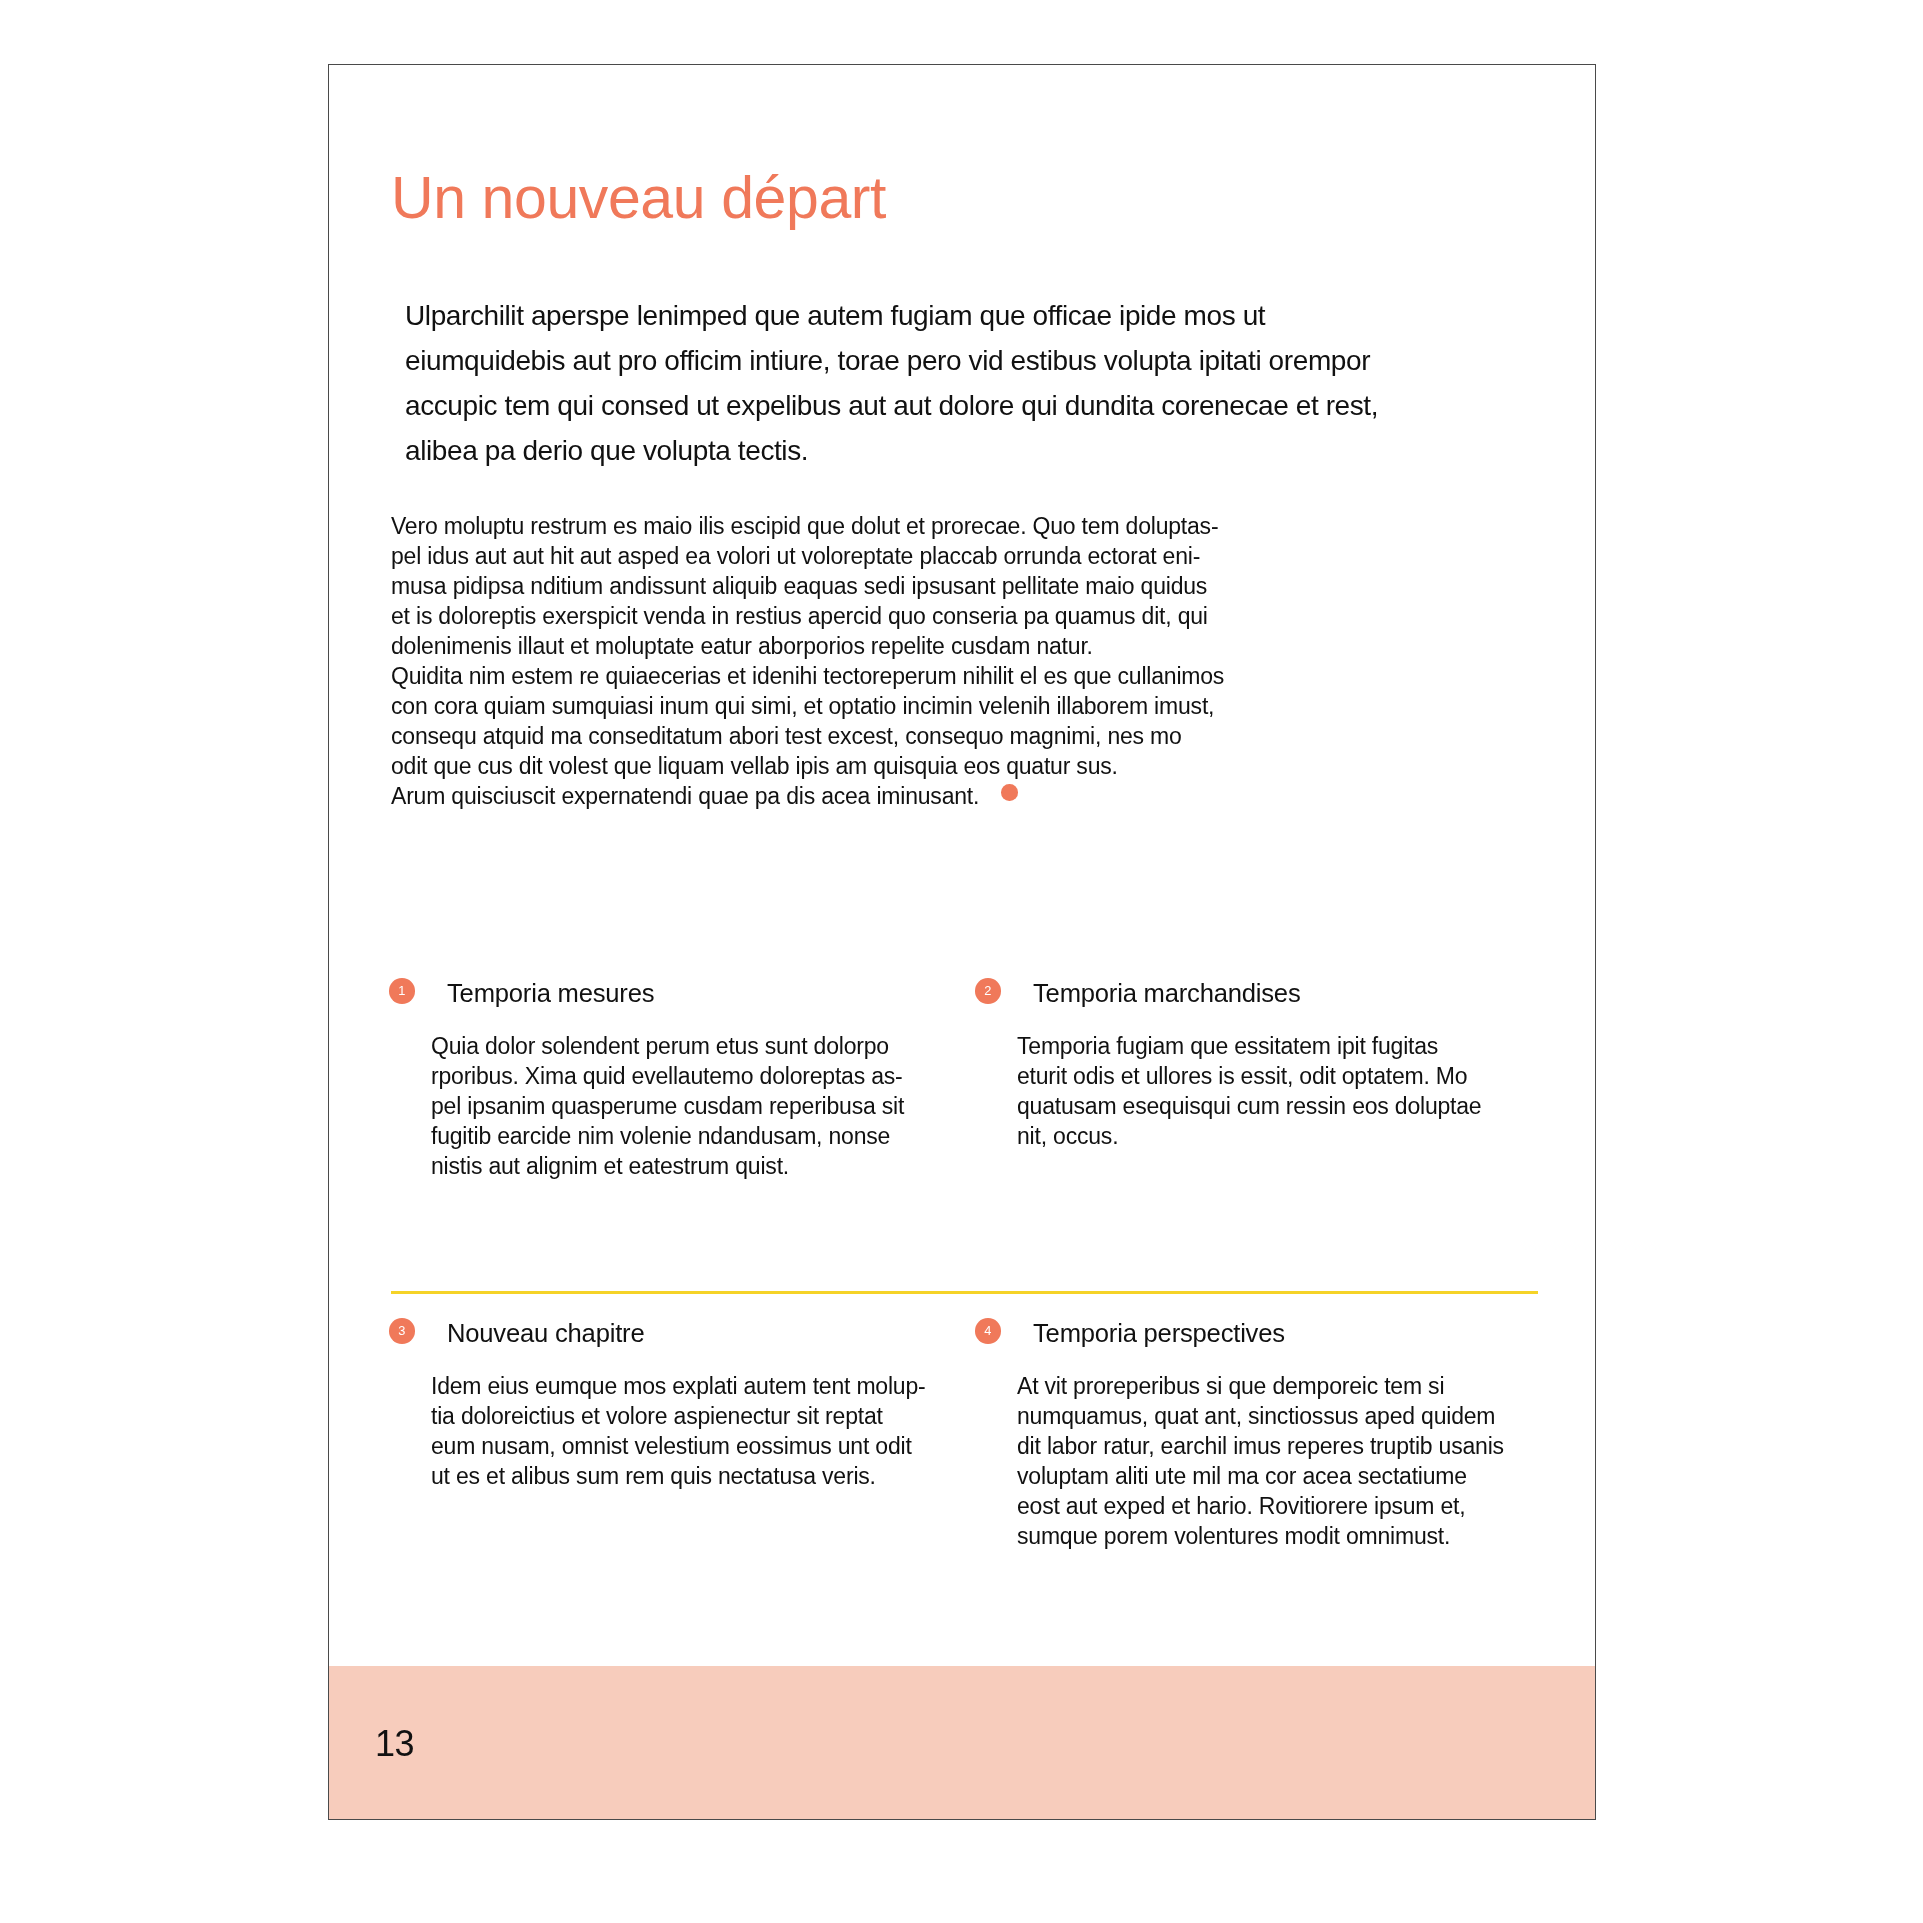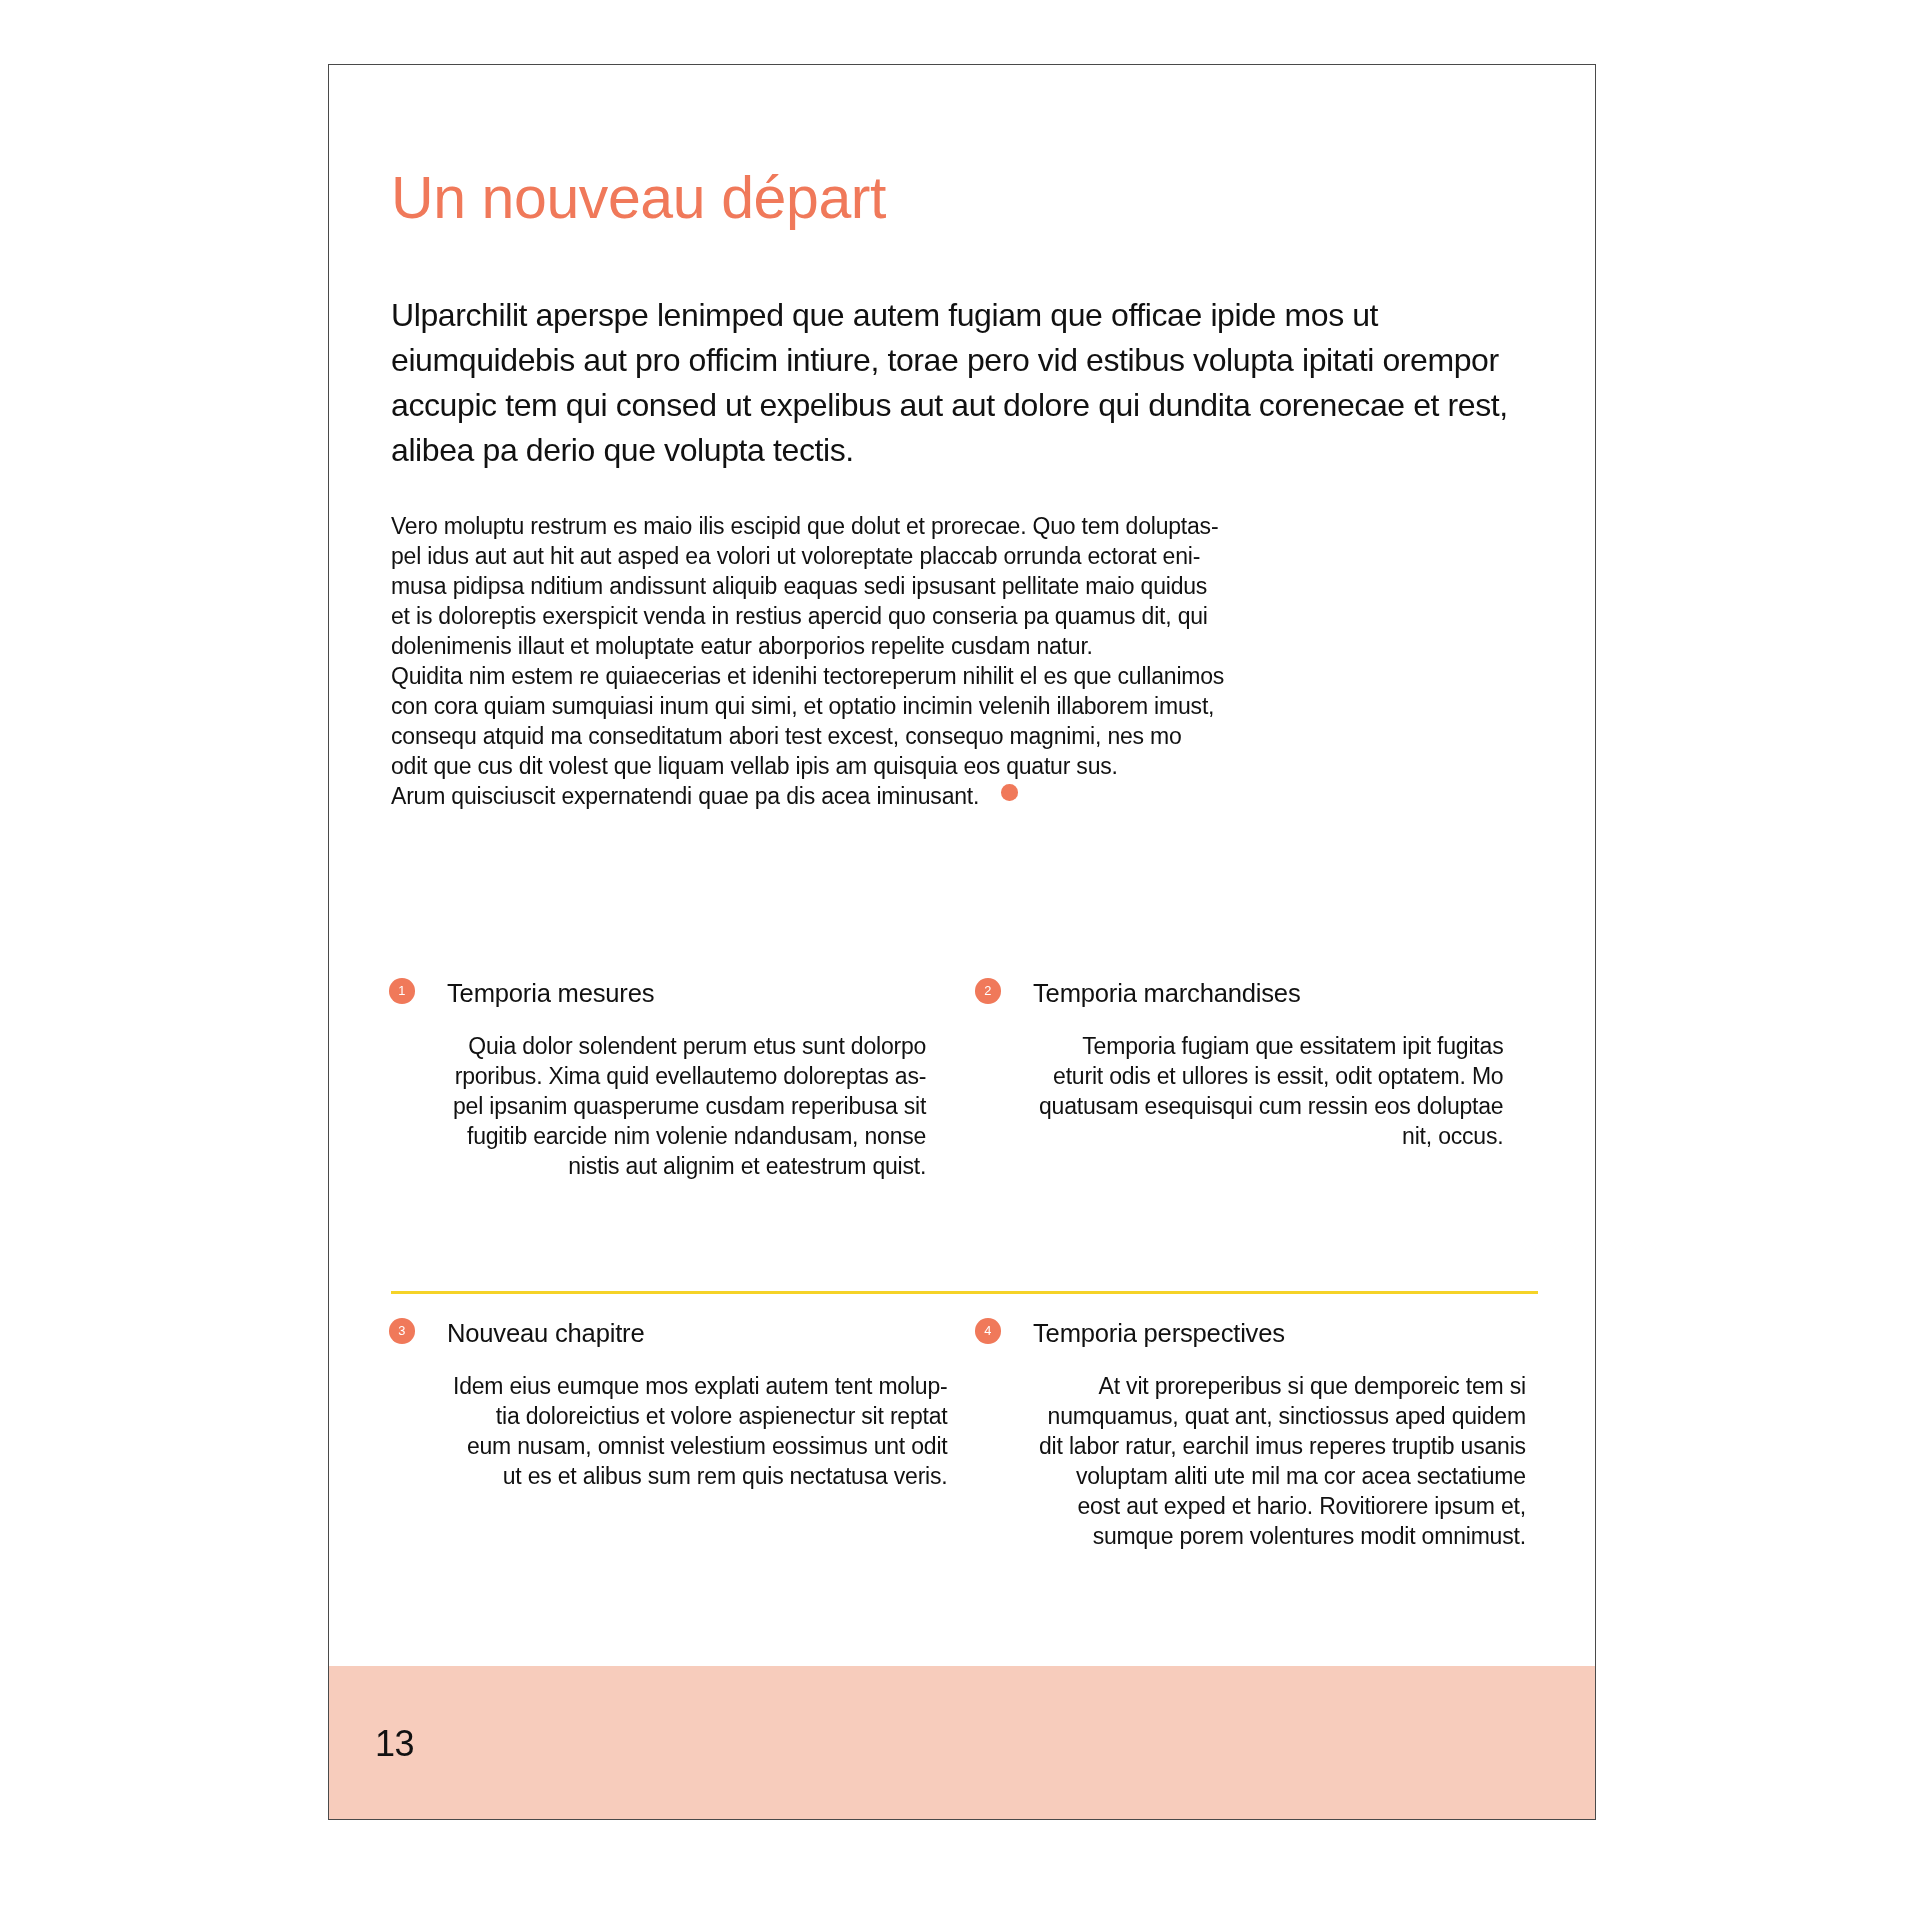--- a/index.html
+++ b/index.html
@@ -17,22 +17,22 @@
   .page{
     position:absolute;left:328px;top:64px;width:1268px;height:1756px;
     background:#ffffff;border:1.5px solid var(--page-border);box-sizing:border-box;
   }
   .page-title{
     position:absolute;left:62px;top:61px;
     font-size:59px;line-height:65px;font-weight:400;color:var(--accent);
     letter-spacing:-0.4px;white-space:pre;
   }
   .lead{
-    position:absolute;left:62px;top:228px;
-    font-size:32px;line-height:45px;letter-spacing:-0.4px;white-space:pre;
+    position:absolute;left:76px;top:228px;
+    font-size:28px;line-height:45px;letter-spacing:-0.4px;white-space:pre;
   }
   .bodytext{
     font-size:23px;line-height:30px;letter-spacing:-0.2px;white-space:pre;
   }
   .main-body{position:absolute;left:62px;top:446px;}
   .end-dot{
     position:absolute;left:672px;top:719px;width:16.5px;height:16.5px;border-radius:50%;
     background:var(--accent);
   }
   .section{position:absolute;width:526px;}
@@ -42,21 +42,21 @@
   .sec-4{left:646px;top:1253px;}
   .badge{
     position:absolute;left:0;top:0;width:25.6px;height:25.6px;border-radius:50%;
     background:var(--accent);color:#ffffff;font-size:12.8px;line-height:25.6px;
     text-align:center;font-weight:400;
   }
   .sec-heading{
     position:absolute;left:58px;top:0;font-size:25.6px;line-height:30px;
     letter-spacing:-0.2px;white-space:pre;
   }
-  .sec-body{position:absolute;left:64px;top:53px;text-align:right;}
+  .sec-body{position:absolute;left:42px;top:53px;}
   .divider{
     position:absolute;left:62px;top:1226px;width:1147px;height:3px;
     background:var(--divider);
   }
   .footer-band{
     position:absolute;left:0;right:0;bottom:0;height:153px;
     background:var(--footer-band);
   }
   .page-number{
     position:absolute;left:46px;top:60px;font-size:36px;line-height:36px;

